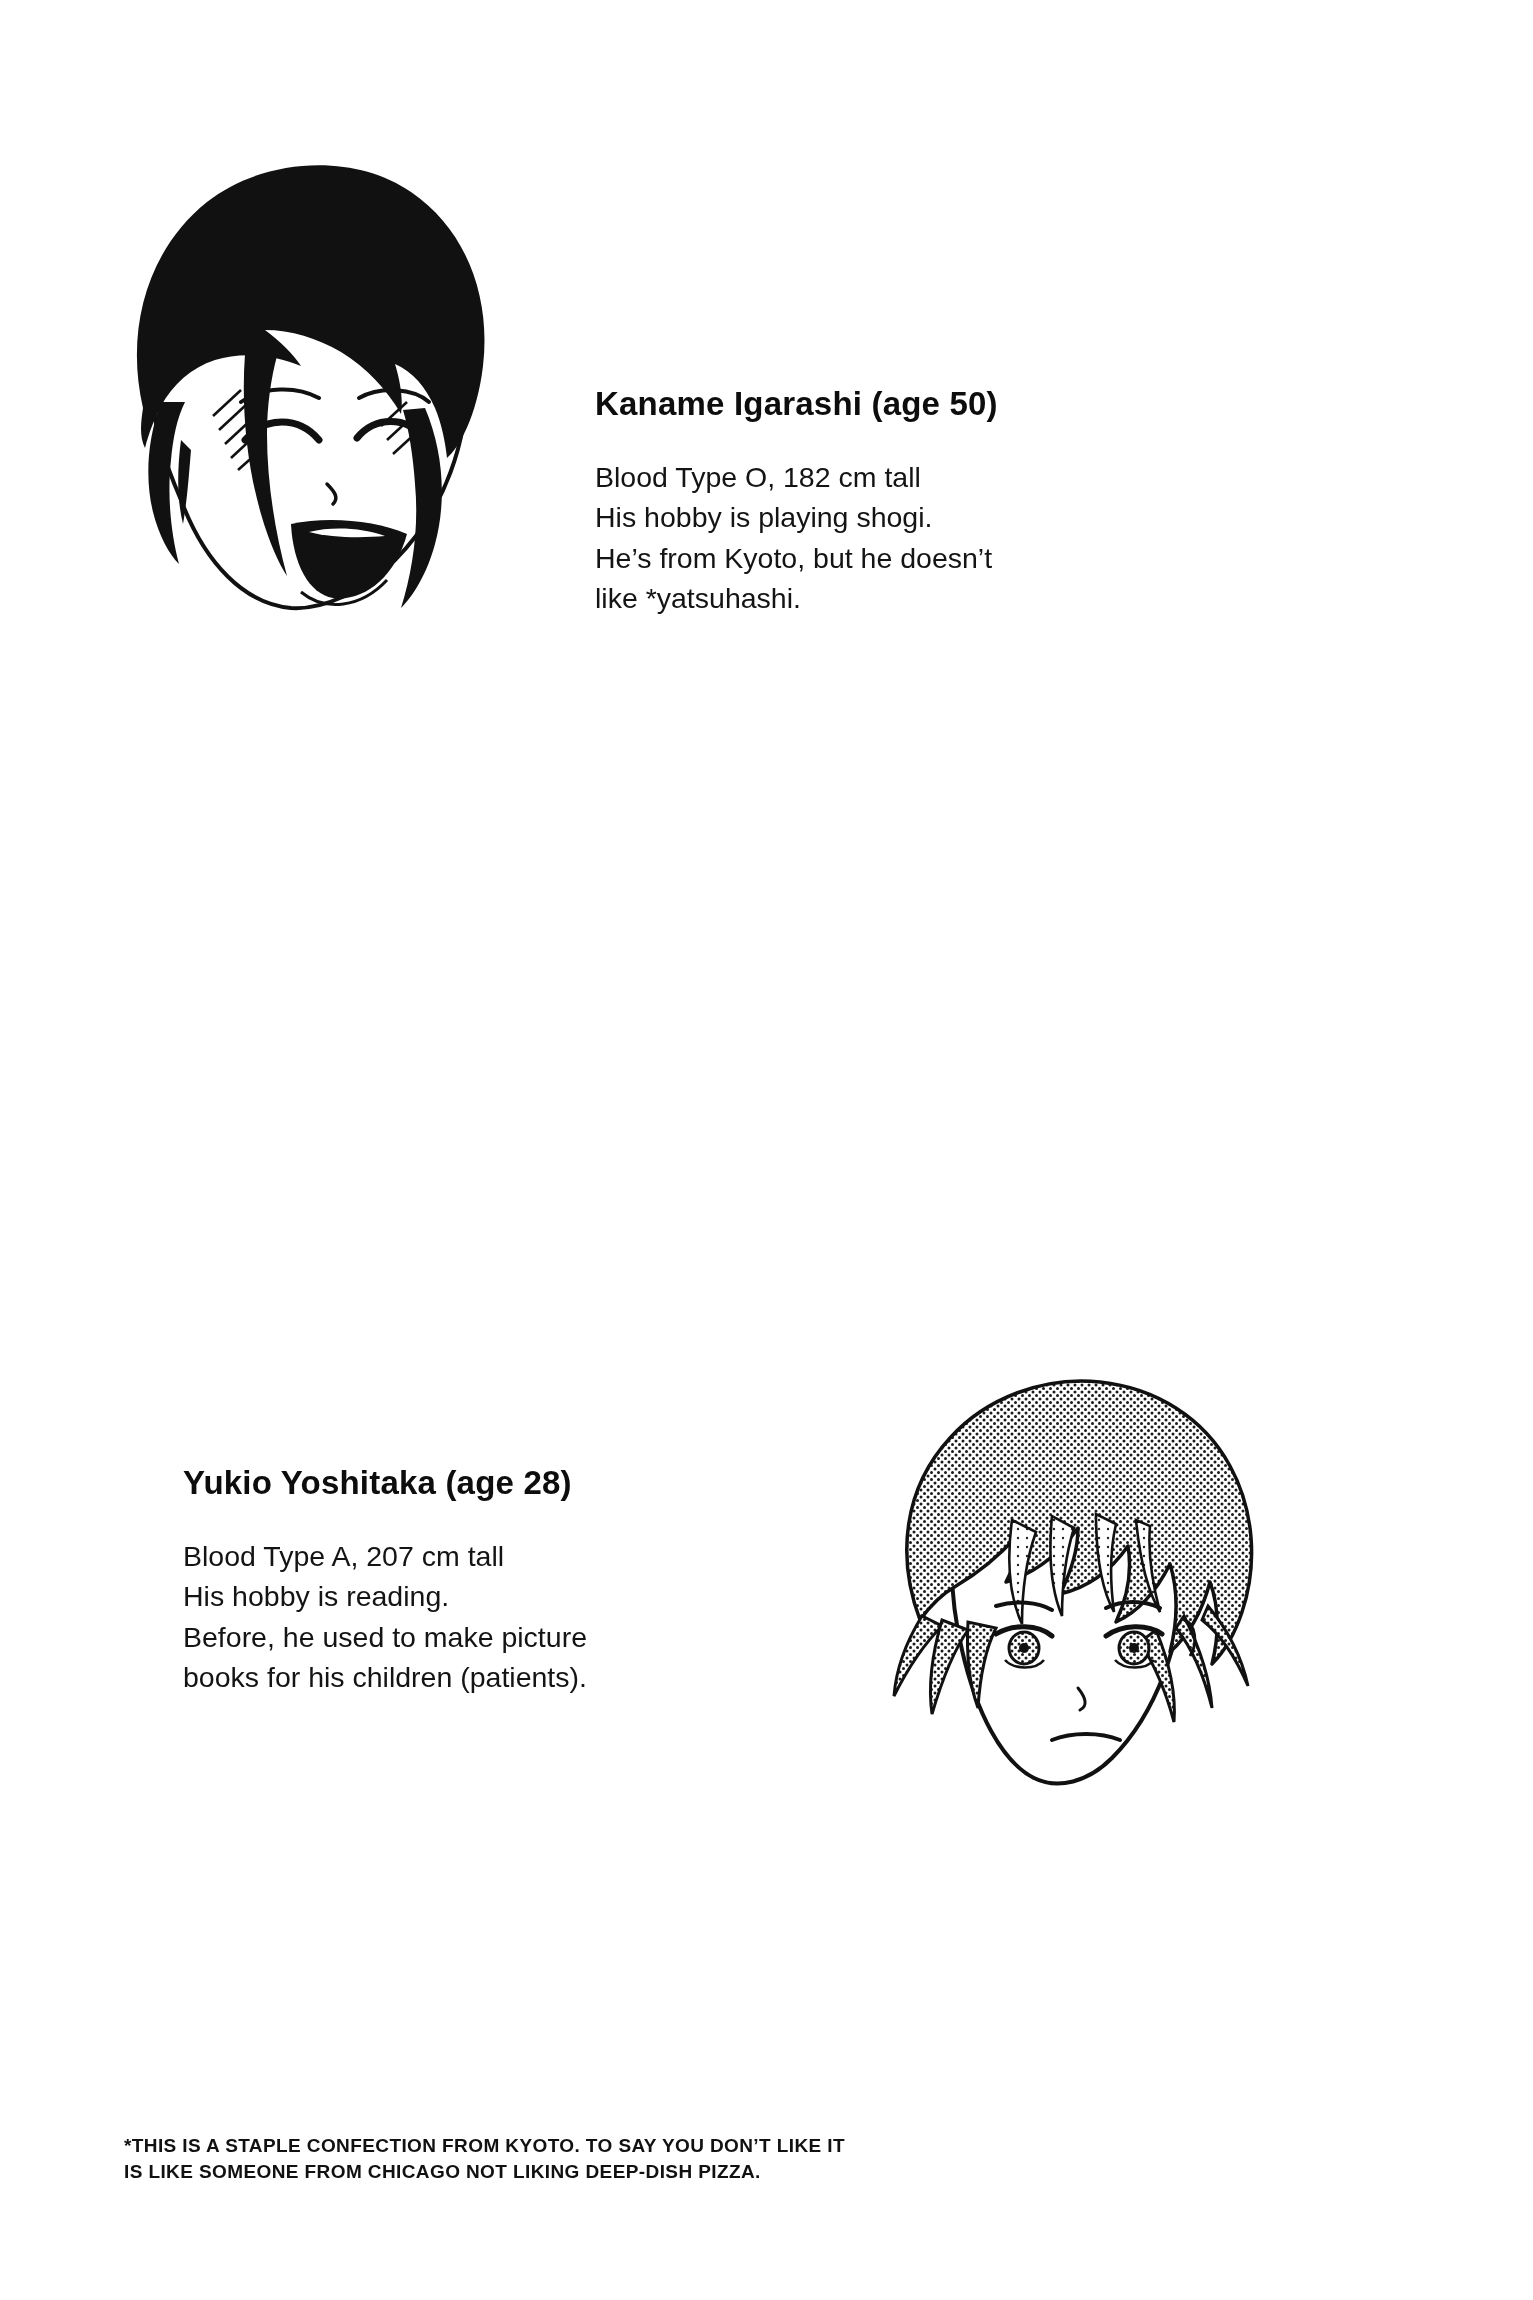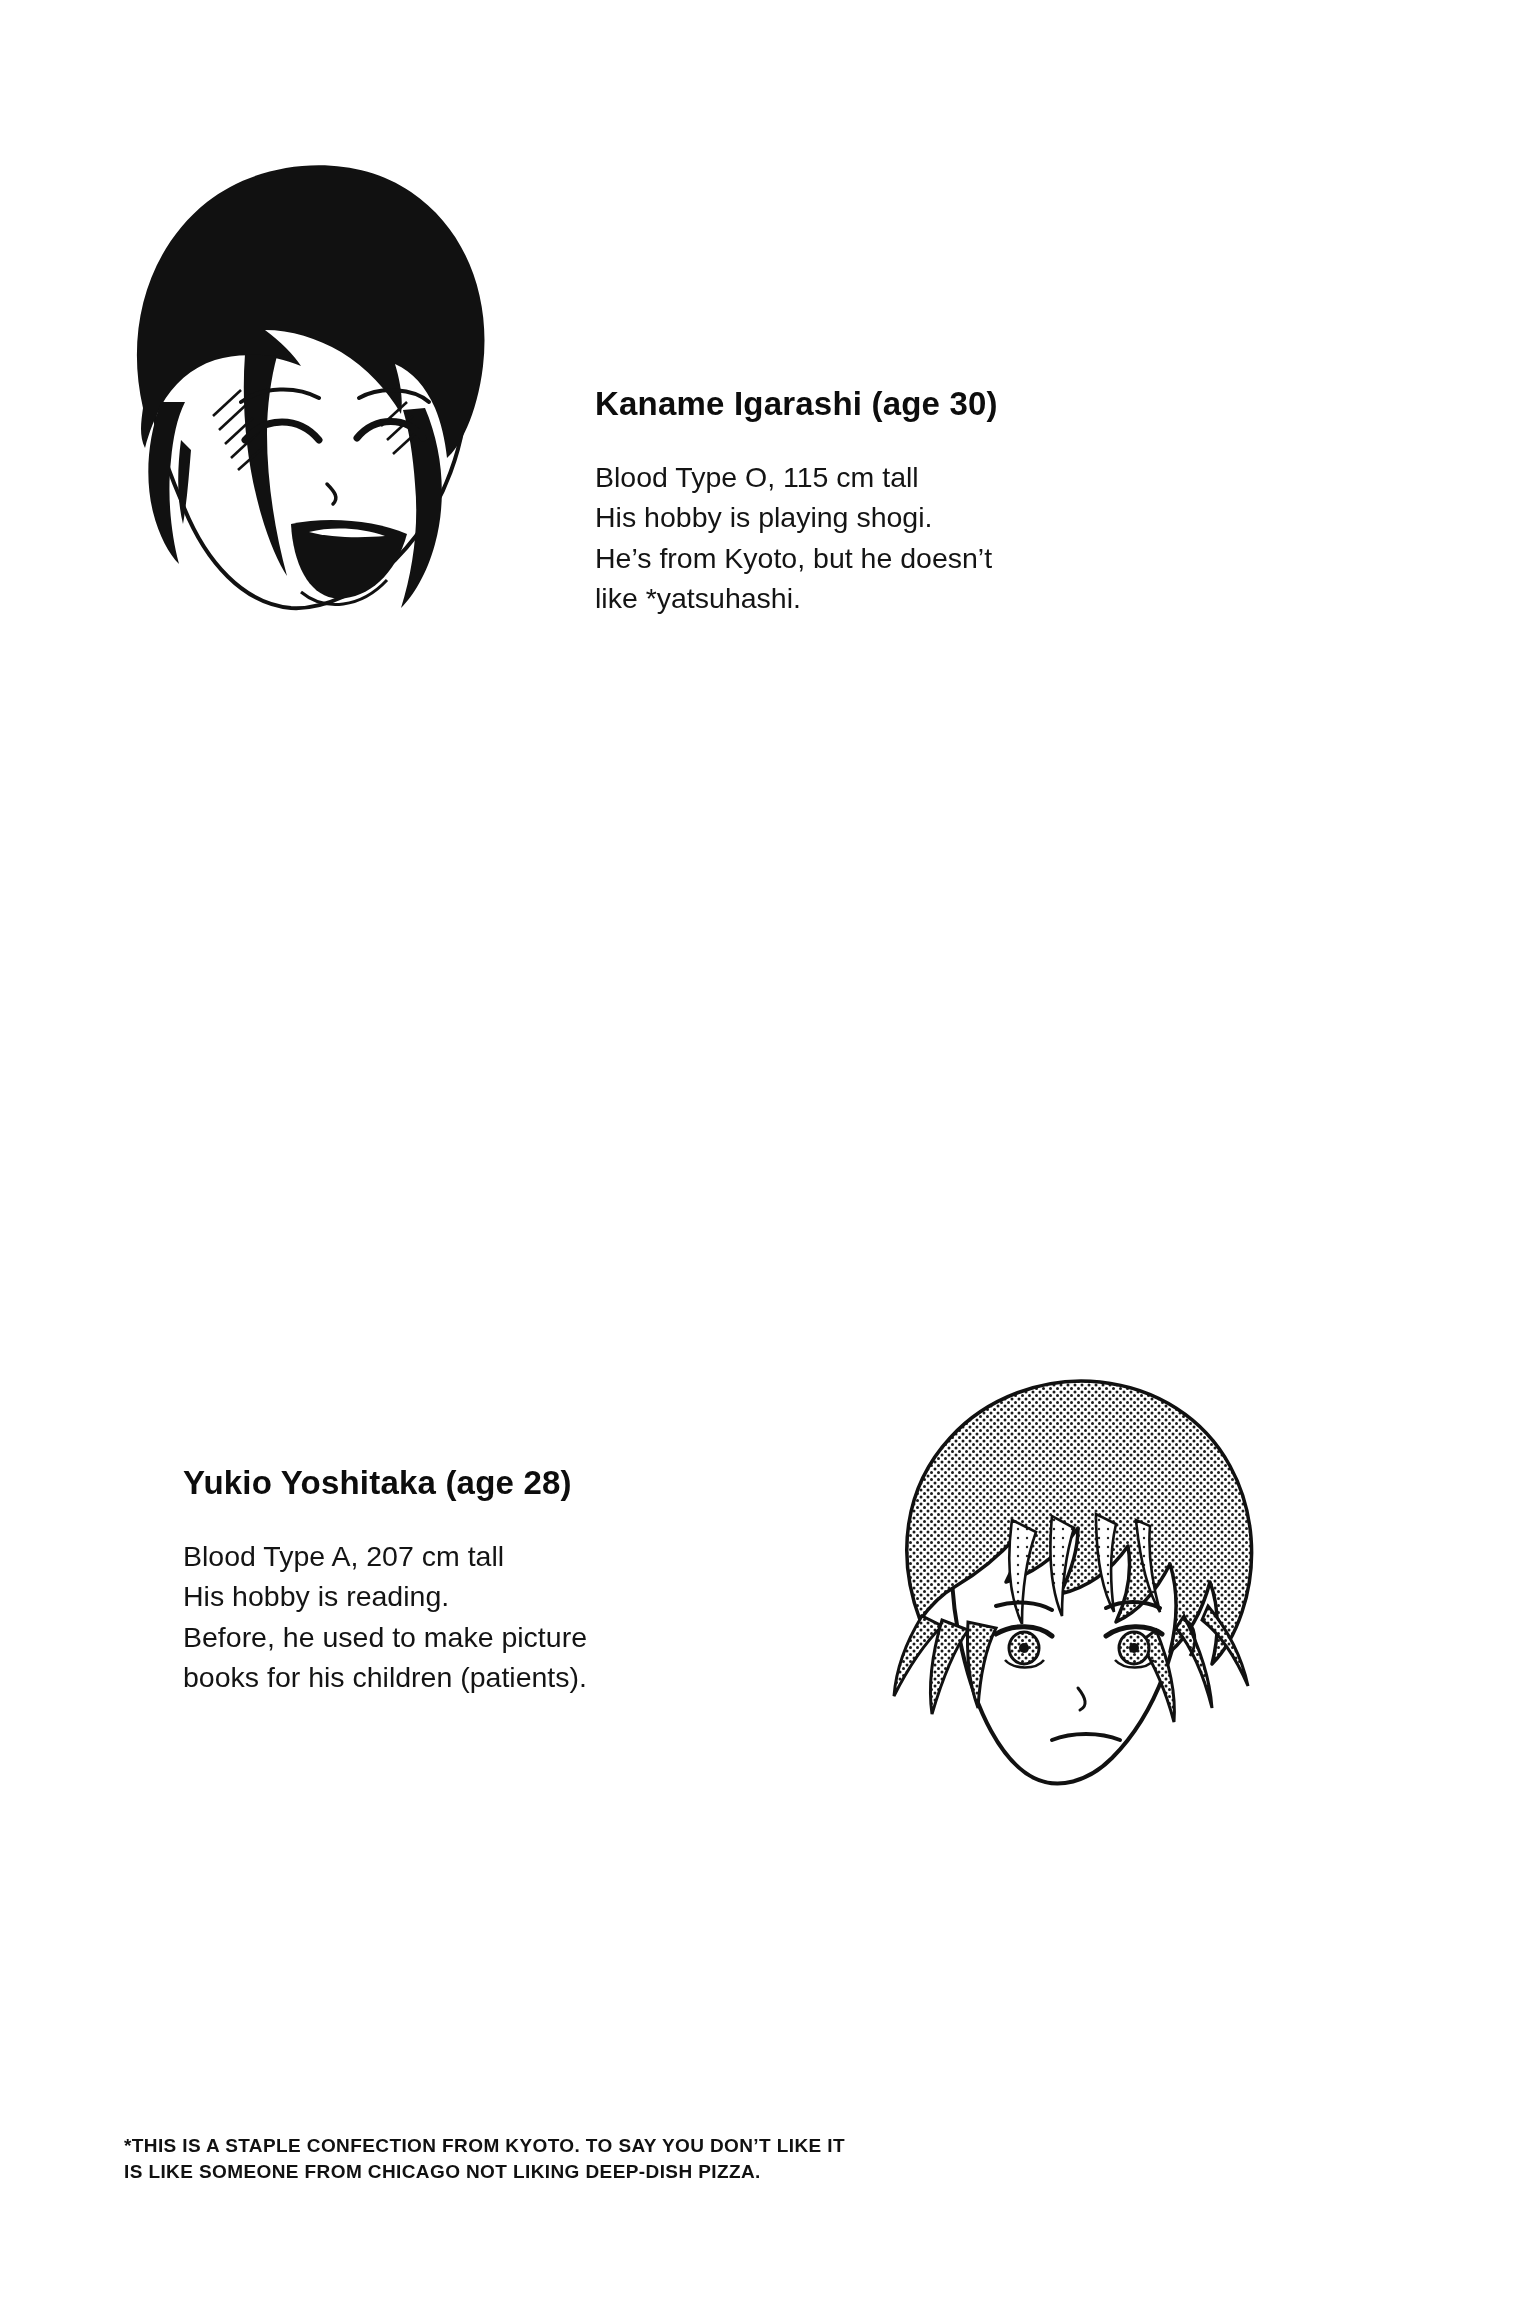--- a/index.html
+++ b/index.html
@@ -185,22 +185,22 @@
                  C 232 376, 280 380, 312 394
                  C 300 438, 268 462, 238 458
                  C 214 454, 198 424, 196 384 Z" fill="#111111"></path>
         <path d="M214 392 C 238 386, 268 388, 290 396 C 268 398, 236 398, 214 392 Z" fill="#ffffff"></path>
 
         <path d="M206 452 C 230 472, 266 468, 292 440" fill="none" stroke="#111111" stroke-width="3"></path>
       </svg>
     </div>
 
     <div class="text-one">
-      <h2 class="char-name">Kaname Igarashi (age 30)</h2>
-      <p class="char-desc">Blood Type O, 115 cm tall
+      <h2 class="char-name">Kaname Igarashi (age 50)</h2>
+      <p class="char-desc">Blood Type O, 182 cm tall
 His hobby is playing shogi.
 He’s from Kyoto, but he doesn’t
 like  *yatsuhashi.</p>
     </div>
   </div>
 
   <div class="char-two">
 
     <div class="text-two">
       <h2 class="char-name">Yukio Yoshitaka (age 28)</h2>

